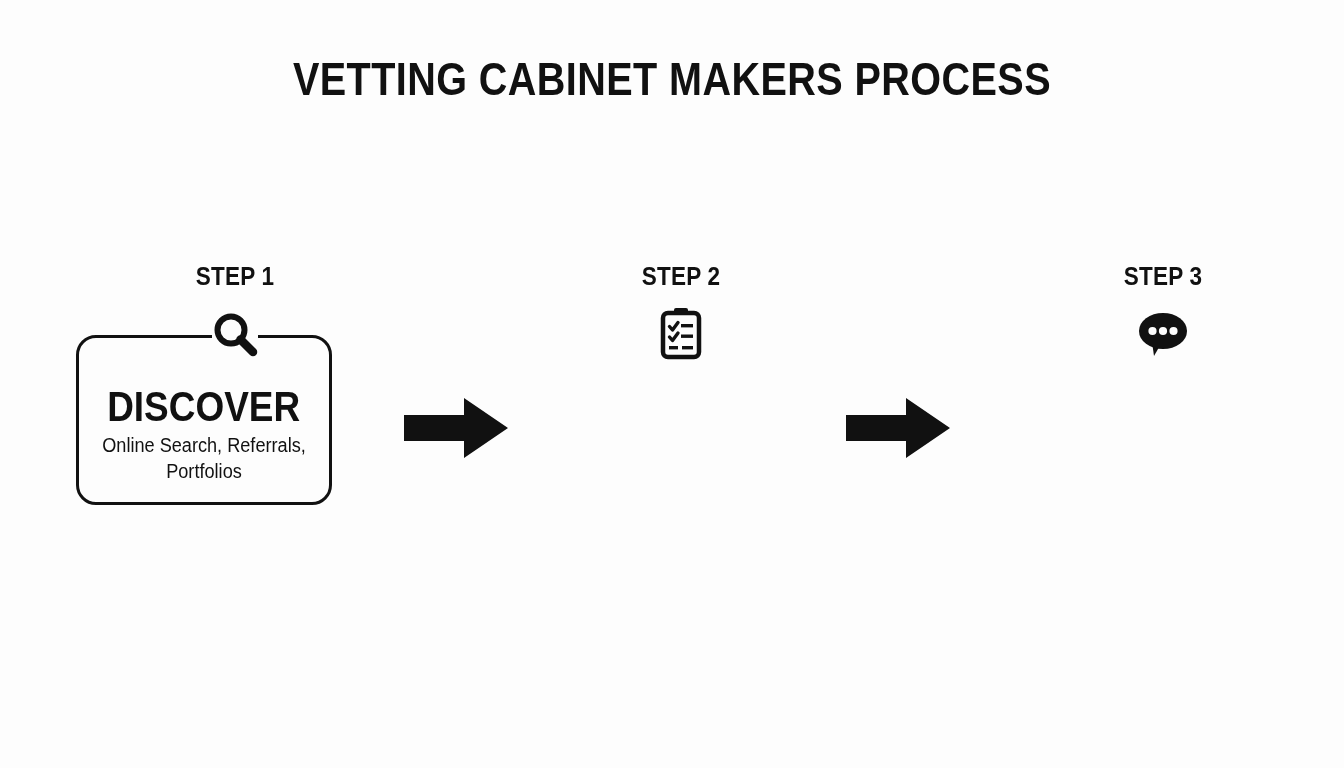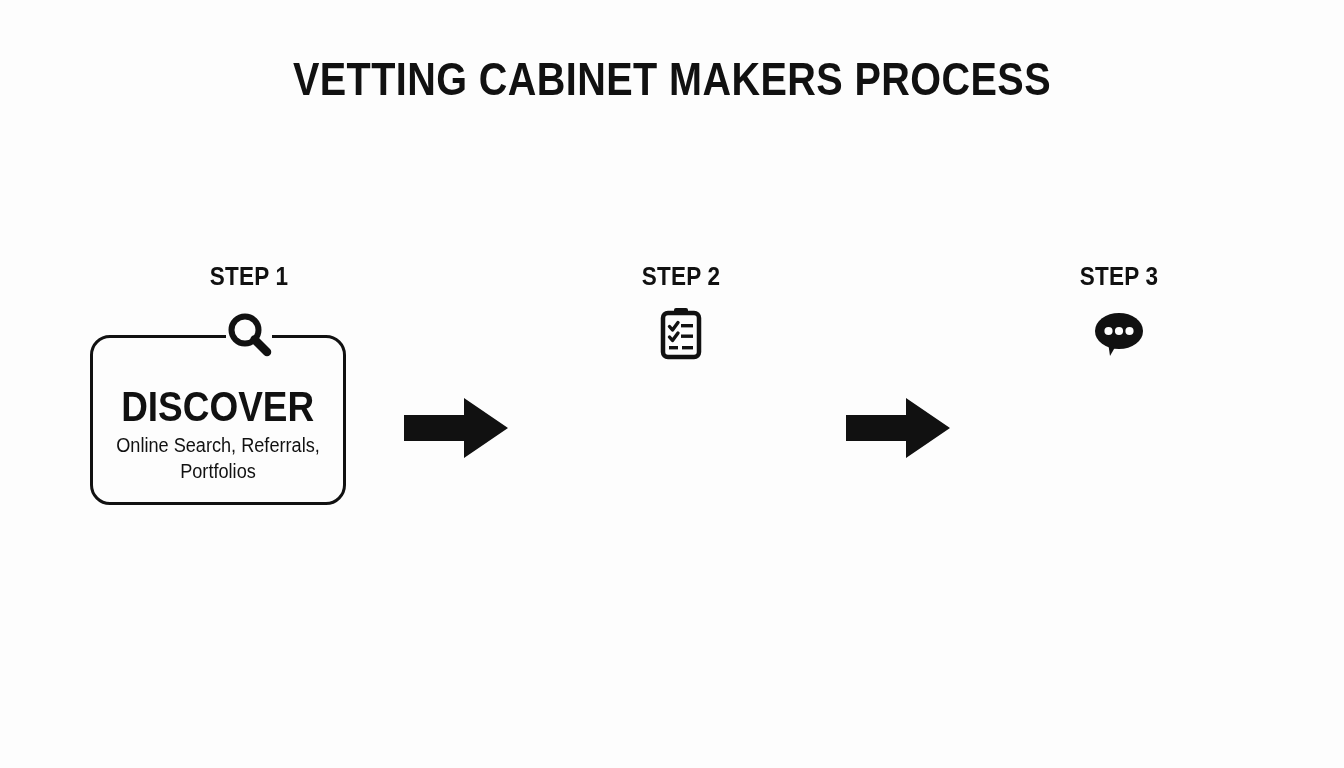--- a/index.html
+++ b/index.html
@@ -44,23 +44,23 @@
     height:250px;
   }
 
   
   .step {
     position:absolute;
     top:0;
     width:318px;
     height:250px;
   }
-  .step-1 { left:90px; }
+  .step-1 { left:76px; }
   .step-2 { left:522px;text-decoration:underline; }
-  .step-3 { left:960px; }
+  .step-3 { left:1004px; }
 
   .step-label {
     position:absolute;
     top:0;
     left:0;
     width:100%;
     text-align:center;
     font-family:"Liberation Sans Narrow","Liberation Sans", sans-serif;
     font-weight:bold;
     font-size:25px;

